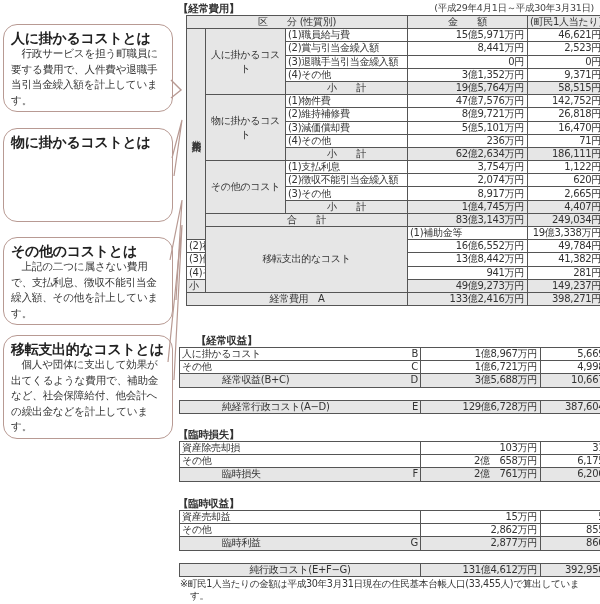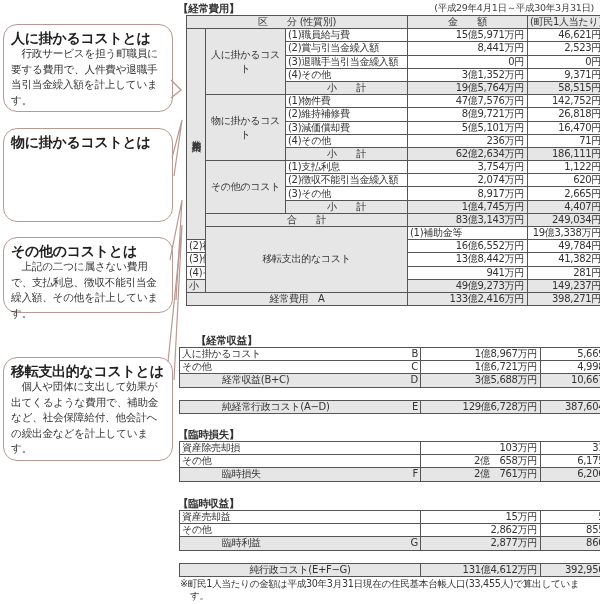--- a/index.html
+++ b/index.html
@@ -35,25 +35,25 @@
 </head>
 <body>
 
 <div class="bubble" style="top:24px;height:88px;">
   <h3>人に掛かるコストとは</h3>
   <p>　行政サービスを担う町職員に要する費用で、人件費や退職手当引当金繰入額を計上しています。</p>
 </div>
 <div class="bubble" style="top:128px;height:94px;">
   <h3>物に掛かるコストとは</h3>
 </div>
-<div class="bubble" style="top:237px;height:76px;">
+<div class="bubble" style="top:237px;height:88px;">
   <h3>その他のコストとは</h3>
   <p>　上記の二つに属さない費用で、支払利息、徴収不能引当金繰入額、その他を計上しています。</p>
 </div>
-<div class="bubble" style="top:357px;height:104px;">
+<div class="bubble" style="top:335px;height:104px;">
   <h3>移転支出的なコストとは</h3>
   <p>　個人や団体に支出して効果が出てくるような費用で、補助金など、社会保障給付、他会計への繰出金などを計上しています。</p>
 </div>
 
 <svg class="pointer" width="200" height="460" style="left:0;top:0;">
   <polyline points="171,80 181,90 171,98" fill="none" stroke="#b89a93" stroke-width="1.4"></polyline>
   <polyline points="172,158 182,120 174,176" fill="none" stroke="#b89a93" stroke-width="1.2"></polyline>
   <polyline points="170,260 182,200 176,300" fill="none" stroke="#b89a93" stroke-width="1.2"></polyline>
   <polyline points="168,362 182,225 174,380" fill="none" stroke="#b89a93" stroke-width="1.2"></polyline>
 </svg>

